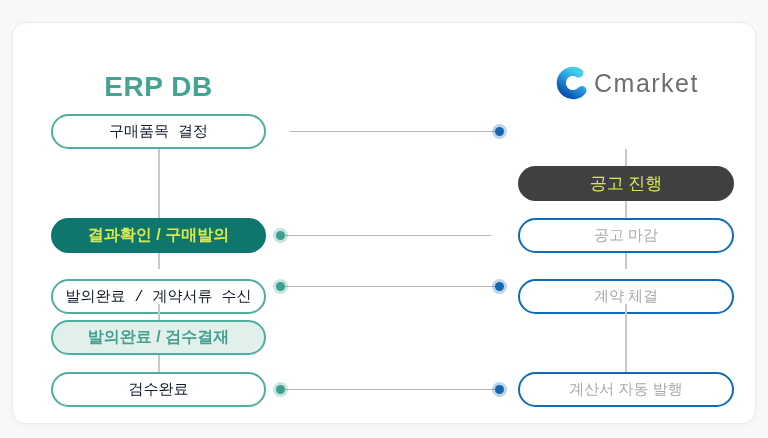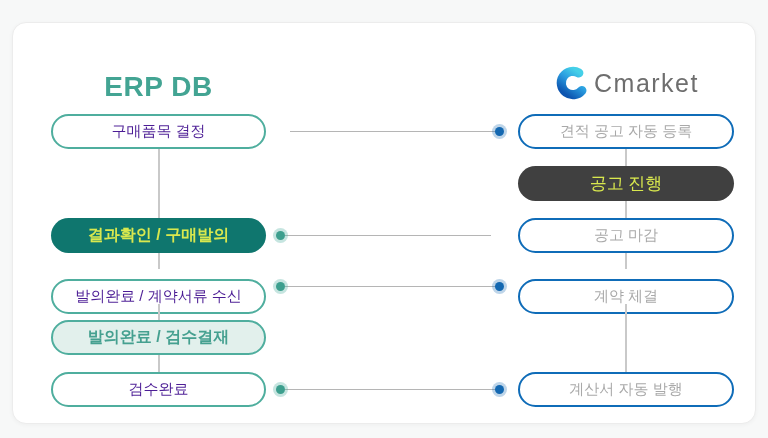--- a/index.html
+++ b/index.html
@@ -24,21 +24,21 @@
   .brand-text{
     font-size:25px;color:#6e6e6e;font-weight:400;letter-spacing:1.5px;
   }
   .pill{
     position:absolute;height:35px;border-radius:19px;
     display:flex;align-items:center;justify-content:center;
     font-size:15px;box-sizing:border-box;background:#fff;
   }
   .left-col{left:38px;width:215px;}
   .right-col{left:505px;width:216px;}
-  .teal-outline{border:2px solid #4fae9e;color:#4c1d95;}
+  .teal-outline{border:2px solid #4fae9e;color:#0f172a;font-family:Liberation Mono, monospace;}
   .teal-filled{background:#0f766e;color:#d9e84e;font-weight:bold;font-size:16px;}
   .teal-tinted{border:2px solid #4fae9e;background:#e2f0ec;color:#45a090;font-weight:bold;font-size:16px;}
   .blue-outline{border:2px solid #0f6cb8;color:#a9a9a9;}
   .blue-filled{background:#404040;color:#d9e84e;font-weight:normal;font-size:17px;}
   .row1{top:91px;} .row2{top:143px;} .row3{top:195px;}
   .row4{top:244px;margin-top:12px;} .row5{top:297px;} .row6{top:349px;}
   .vline{position:absolute;width:1.5px;background:#c9c9c9;}
   .vl{left:145px;} .vr{left:612px;}
   .hline{position:absolute;height:1px;background:#b5b5b5;}
   .dot{position:absolute;width:9px;height:9px;border-radius:50%;}
@@ -67,21 +67,20 @@
     </span>
     <span class="brand-text">Cmarket</span>
   </div>
 
   <div class="pill left-col teal-outline row1">구매품목 결정</div>
   <div class="pill left-col teal-filled  row3">결과확인 / 구매발의</div>
   <div class="pill left-col teal-outline row4">발의완료 / 계약서류 수신</div>
   <div class="pill left-col teal-tinted  row5">발의완료 / 검수결재</div>
   <div class="pill left-col teal-outline row6">검수완료</div>
 
-  <div class="pill right-col blue-outline row1">견적 공고 자동 등록</div>
   <div class="pill right-col blue-filled  row2">공고 진행</div>
   <div class="pill right-col blue-outline row3">공고 마감</div>
   <div class="pill right-col blue-outline row4">계약 체결</div>
   <div class="pill right-col blue-outline row6">계산서 자동 발행</div>
 
   <div class="vline vl" style="top:126px;height:69px;"></div>
   <div class="vline vl" style="top:230px;height:16px;"></div>
   <div class="vline vl" style="top:281px;height:16px;"></div>
   <div class="vline vl" style="top:332px;height:17px;"></div>
 

